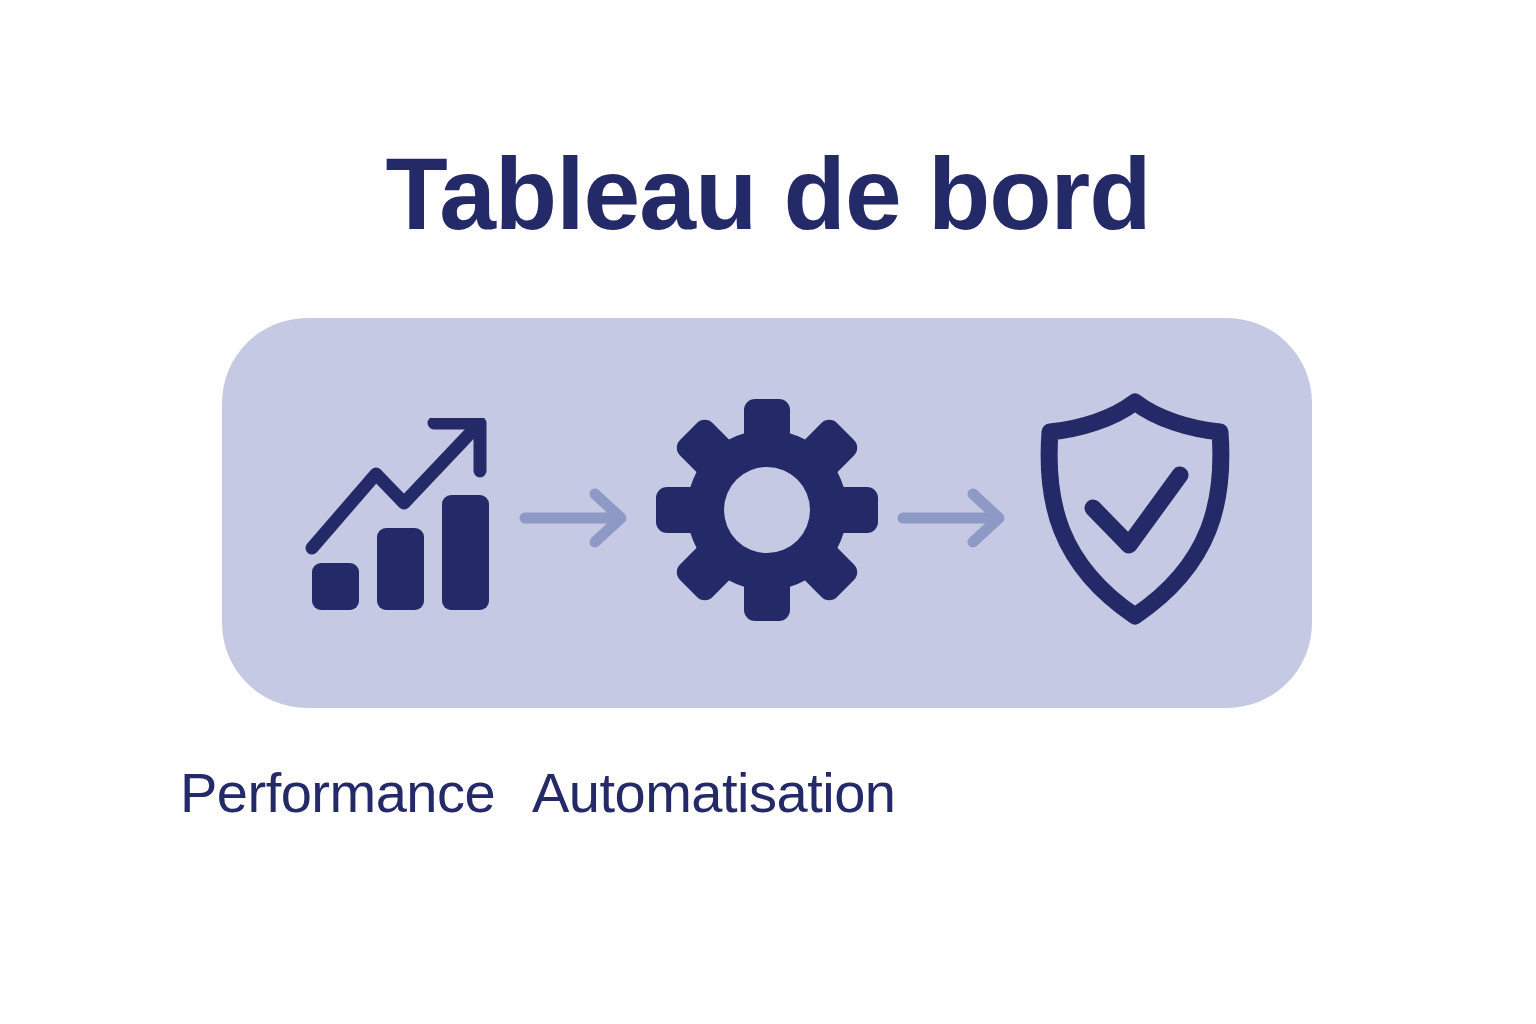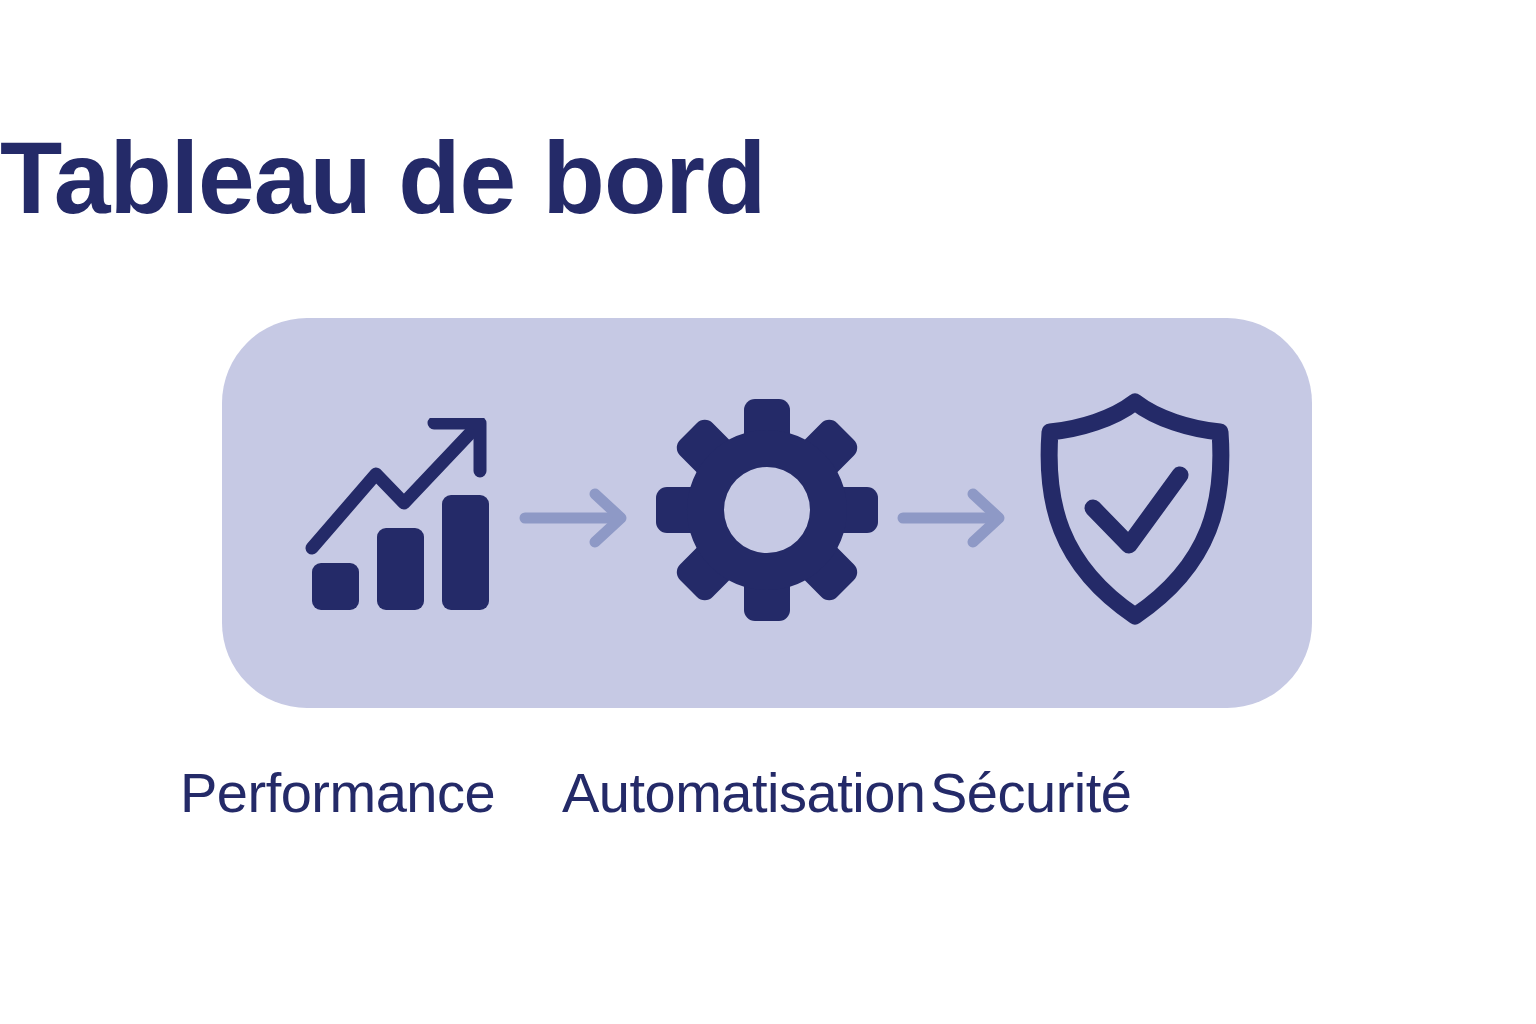--- a/index.html
+++ b/index.html
@@ -13,21 +13,22 @@
   html, body {
     width: 1536px; height: 1024px;
     background: var(--bg);
     overflow: hidden;
     font-family: "Liberation Sans", "DejaVu Sans", sans-serif;
   }
   .page { position: relative; width: 1536px; height: 1024px; }
 
   .title {
     position: absolute;
-    left: 0; top: 122px; width: 1536px;
+    left: 0; top: 138px; width: 1536px;
+    text-align: center;
     font-size: 102px;
     font-weight: 700;
     letter-spacing: -1px;
     line-height: 1.1;
     color: var(--text);
   }
 
   .panel {
     position: absolute;
     left: 222px; top: 318px;
@@ -52,21 +53,21 @@
     top: 760px;
     width: 420px;
     text-align: left;
     color: var(--text);
     font-size: 56px;
     font-weight: 500;
     line-height: 66px;
     letter-spacing: -0.5px;
   }
   .label-performance   { left: 180px; }
-  .label-automatisation{ left: 562px; }
+  .label-automatisation{ left: 532px; }
   .label-securite      { left: 930px; }
 </style>
 </head>
 <body>
 
 <div class="page">
 
   <h1 class="title">Tableau de bord</h1>
 
   <div class="panel">
@@ -117,16 +118,15 @@
 
   <div class="label label-performance">
     <div>Performance</div>
   </div>
 
   <div class="label label-automatisation">
     <div>Automatisation</div>
   </div>
 
   <div class="label label-securite">
-    <div>Sécurité</div>
   </div>
 
 </div>
 
 </body></html>

